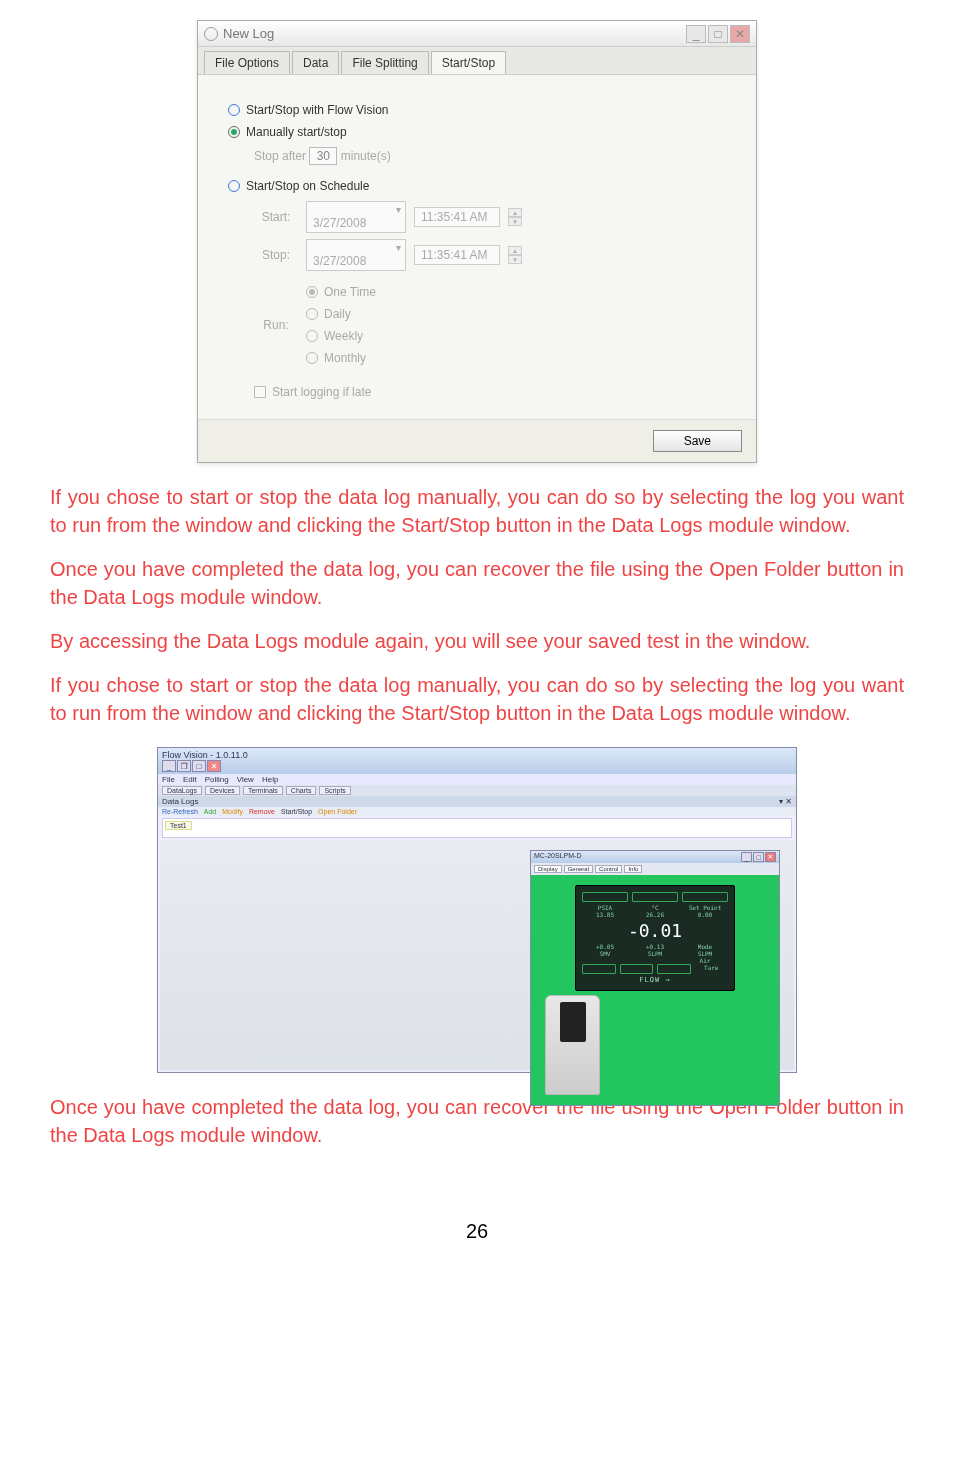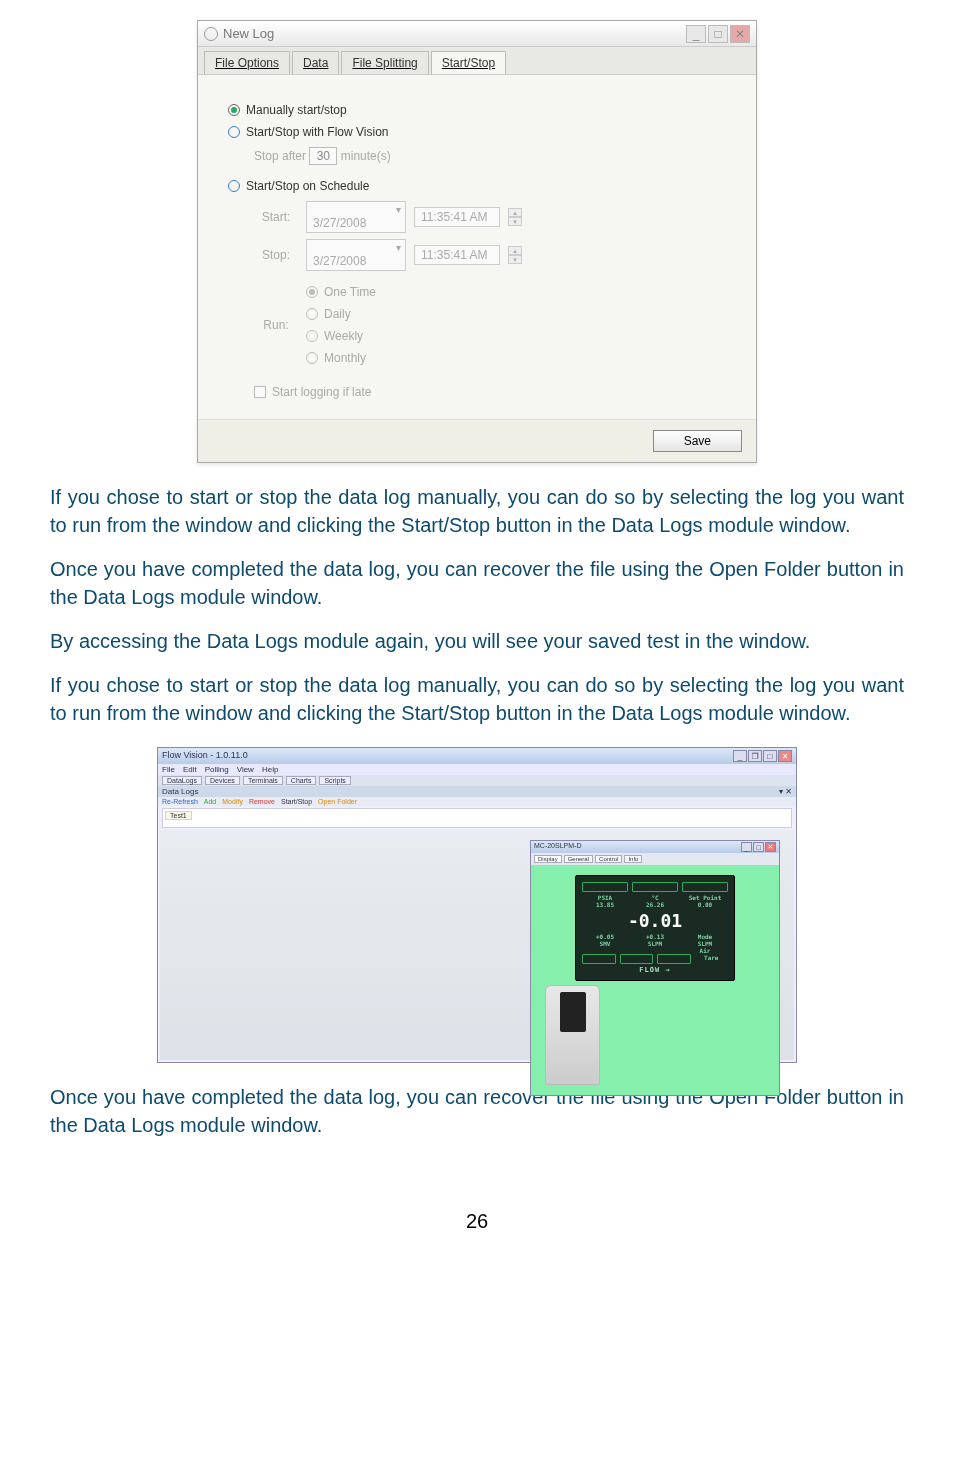--- a/index.html
+++ b/index.html
@@ -36,21 +36,20 @@
     .titlebar-buttons { display: flex; gap: 2px; }
     .tb-btn { width: 20px; height: 18px; border: 1px solid #bbb; background: #e8e8e8; display:flex; align-items:center; justify-content:center; font-size: 12px; color:#888; }
     .tb-btn.close { background: #e8a8a8; }
     
     .tab-strip {
       display: flex;
       background: #e8e8e4;
       padding: 4px 6px 0 6px;
       border-bottom: 1px solid #ccc;
       font-size: 12px;
-      text-decoration: underline;
     }
     .tab {
       padding: 4px 10px;
       border: 1px solid #bbb;
       border-bottom: none;
       background: #e8e8e4;
       margin-right: 2px;
       cursor: pointer;
       color: #333;
     }
@@ -72,25 +71,25 @@
     .time-box { border:1px solid #ccc; padding:2px 6px; width:86px; color:#aaa; background:#fafafa; }
     .spin { display:flex; flex-direction:column; gap:0; }
     .spin-btn { width:14px; height:9px; border:1px solid #ccc; background:#eee; font-size:7px; line-height:7px; text-align:center; color:#aaa;}
     .checkbox-row { display:flex; align-items:center; gap:6px; margin-top: 12px; }
     .checkbox { width:12px; height:12px; border:1px solid #bbb; background:#fafafa; }
     
     .button-bar { background:#efefe8; border-top:1px solid #ddd; padding: 10px 14px; text-align:right; }
     .btn-save { border:1px solid #888; padding: 3px 30px; background: linear-gradient(#fff,#e4e4e4); font-size:12px; cursor:pointer; }
     
     
-    .para { font-size: 20px; line-height: 1.4; text-align: justify; margin: 16px 0; color:#0c4a6e; }
+    .para { font-size: 20px; line-height: 1.4; text-align: justify; margin: 16px 0; color:#ef4444; }
     
     
     .fv-window { display:inline-block; width: 640px; border:1px solid #88a; background:#eef; text-align:left; font-size:8px; color:#334; }
-    .fv-titlebar { display:flex; justify-content:space-between; background: linear-gradient(#dbe8f8,#b8cce8); padding:2px 4px; font-size:9px; color:#335; }
+    .fv-titlebar { display:flex; justify-content:space-between; background: linear-gradient(#dbe8f8,#b8cce8); padding:2px 4px; font-size:9px; color:#335;flex-direction:column; }
     .fv-ctrls { display:flex; gap:1px; }
     .fv-ctrl { width:14px; height:12px; border:1px solid #88a; background:#dde; display:flex; align-items:center; justify-content:center; font-size:8px;}
     .fv-ctrl.red { background:#e88; color:#fff;}
     .fv-menubar { background:#e8e8ff; padding:1px 4px; display:flex; gap:8px; font-size:8px;}
     .fv-tabstrip { background:#dde4f0; padding:1px 4px; display:flex; gap:3px; }
     .fv-tab { border:1px solid #aab; padding:0 4px; font-size:7px; background:#eef;}
     .fv-section-title { background:#cdd8e8; padding:1px 4px; font-size:8px; display:flex; justify-content:space-between;}
     .fv-toolbar { background:#e8ecf4; padding:1px 4px; display:flex; gap:6px; font-size:7px;}
     .fv-toolbar span { cursor:pointer; }
     .green { color:#3a3; }
@@ -103,21 +102,21 @@
     
     
     .dev-window { position:absolute; right: 14px; top: 10px; width: 250px; border:1px solid #88a; background:#f4f4f8; font-size:7px;}
     .dev-titlebar { display:flex; justify-content:space-between; background: linear-gradient(#dbe8f8,#b8cce8); padding:1px 3px;}
     .dev-ctrls { display:flex; gap:1px;}
     .dev-ctrl { width:11px; height:10px; border:1px solid #88a; background:#dde; font-size:7px; display:flex; align-items:center; justify-content:center;}
     .dev-ctrl.red { background:#e77; color:#fff;}
     .dev-tabstrip { display:flex; gap:2px; padding:2px 3px; background:#e4e8f0;}
     .dev-tab { border:1px solid #aab; padding:0 3px; font-size:6px; background:#f8f8fc;}
     .dev-tab.active { background:#fff; }
-    .dev-display { background:#86efac; padding: 10px; font-weight: bold; }
+    .dev-display { background:#22c55e; padding: 10px; }
     .dev-screen { width: 160px; margin: 0 auto; background:#1a2b24; border:1px solid #000; border-radius:2px; padding: 6px; color:#7ed0a0; font-family: monospace;}
     .dev-row { display:flex; justify-content:space-between; gap:4px; }
     .dev-cell { text-align:center; flex:1;}
     .dev-smallbox { border:1px solid #3a5; height:10px; margin-bottom:2px; border-radius:1px;}
     .dev-main { font-size:18px; text-align:center; color:#fff; margin:2px 0;}
     .dev-tiny { font-size:6px; }
     .dev-flow { text-align:center; font-size:7px; color:#9fe0b8; letter-spacing:1px;}
     .dev-body-img { width:55px; height:100px; background: linear-gradient(#e8e8e8,#ccc); border:1px solid #bbb; border-radius:6px 6px 2px 2px; margin: 4px auto 0 4px; position:relative;}
     .dev-body-img::before { content:""; position:absolute; top:6px; left:14px; width:26px; height:40px; background:#222; border-radius:2px;}
     .dev-flex { display:flex; align-items:flex-start; gap:6px;}
@@ -140,29 +139,29 @@
         <span class="tb-btn close">✕</span>
       </div>
     </div>
     <div class="tab-strip">
       <div class="tab">File Options</div>
       <div class="tab">Data</div>
       <div class="tab">File Splitting</div>
       <div class="tab active">Start/Stop</div>
     </div>
     <div class="tab-content">
+      <div class="radio-row blue-circle">
+        <span class="radio"></span>
+        <span>Start/Stop with Flow Vision</span>
+      </div>
       <div class="radio-row">
         <span class="radio">
             <span class="radio-dot"></span>
           </span>
         <span>Manually start/stop</span>
-      </div>
-      <div class="radio-row blue-circle">
-        <span class="radio"></span>
-        <span>Start/Stop with Flow Vision</span>
       </div>
       <div class="indent disabled-text">
         <span>Stop after</span>
         <span class="inline-input">30</span>
         <span>minute(s)</span>
       </div>
       <div class="radio-row blue-circle" style="margin-top:14px;">
         <span class="radio"></span>
         <span>Start/Stop on Schedule</span>
       </div>

